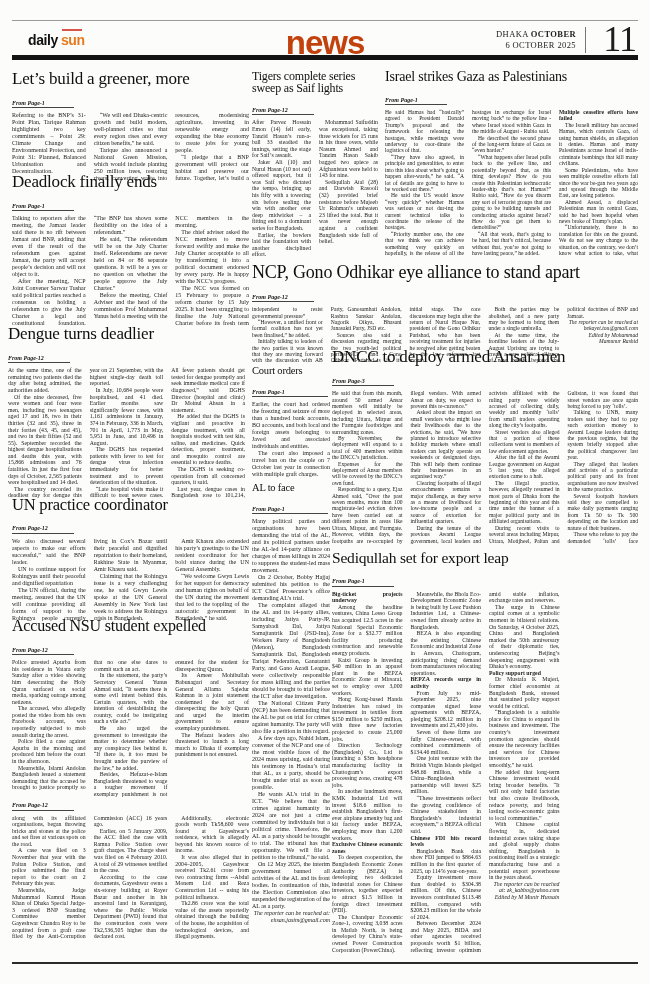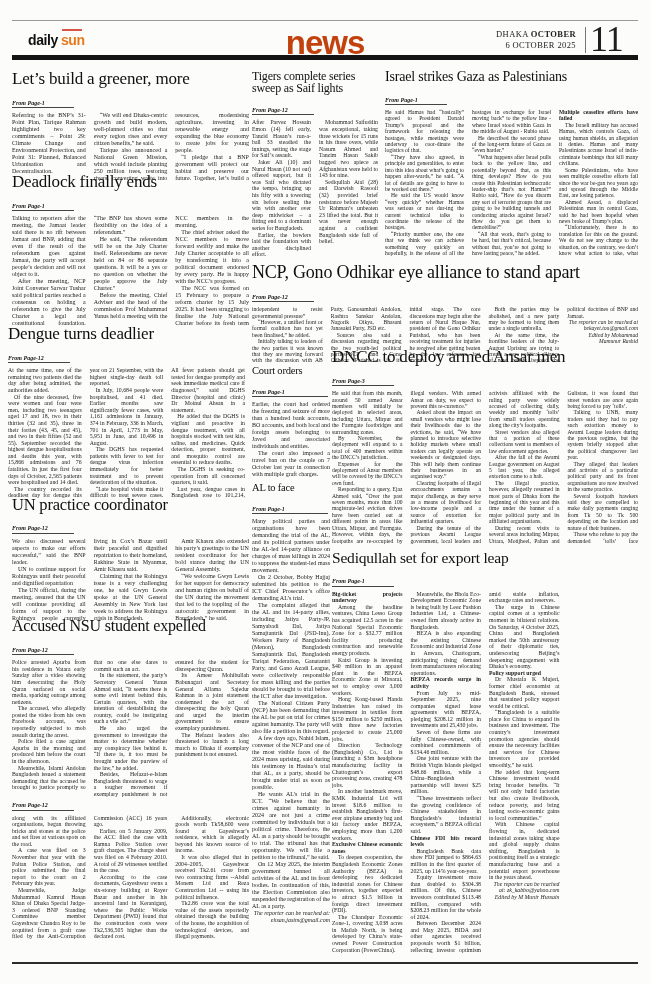--- a/index.html
+++ b/index.html
@@ -16,21 +16,21 @@
   .logo .d{color:#101010;}
   .logo .sunwrap{position:relative;display:inline-block;margin-left:3px;}
   .logo .s{color:#e87a1e;}
   .logo .tagmark{position:absolute;left:1px;top:-3px;width:20px;height:2px;background:#cf2a1b;opacity:.8;}
   .section-title{position:absolute;left:0;right:0;top:24px;text-align:center;
         font-family:"Liberation Sans",sans-serif;font-weight:bold;font-size:33px;
         color:#c2410c;letter-spacing:-1px;}
   .dateline{position:absolute;right:74px;top:29px;text-align:right;font-size:8.5px;
         letter-spacing:.4px;line-height:10.5px;color:#222;}
   .pagenum-divider{position:absolute;right:64px;top:27px;width:1px;height:26px;background:#777;}
-  .page-number{position:absolute;right:14px;top:18px;width:46px;text-align:left;
+  .page-number{position:absolute;right:14px;top:18px;width:46px;text-align:right;
         font-size:36px;font-weight:400;color:#1e1e1e;letter-spacing:-1px;}
 
   
   .art{position:absolute;}
   .hl{margin:0 0 3px 0;font-weight:400;line-height:1.04;color:#0f0f0f;letter-spacing:-0.2px;}
   .kicker{display:inline-block;font-size:6px;font-weight:bold;font-style:italic;
         border-bottom:1px solid #444;padding-bottom:1.5px;margin-bottom:4px;min-width:62px;color:#151515;}
   .body{overflow:hidden;column-fill:auto;column-gap:8px;text-align:justify;}
   .f60{font-size:6px;line-height:7px;}
   .f58{font-size:5.8px;line-height:6.6px;}

